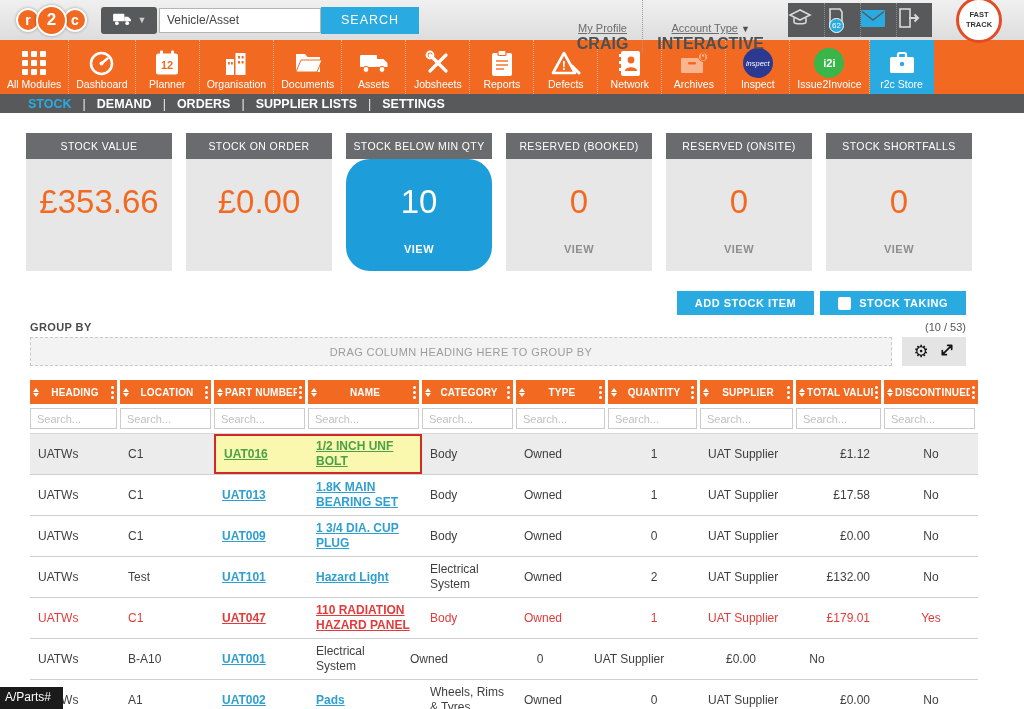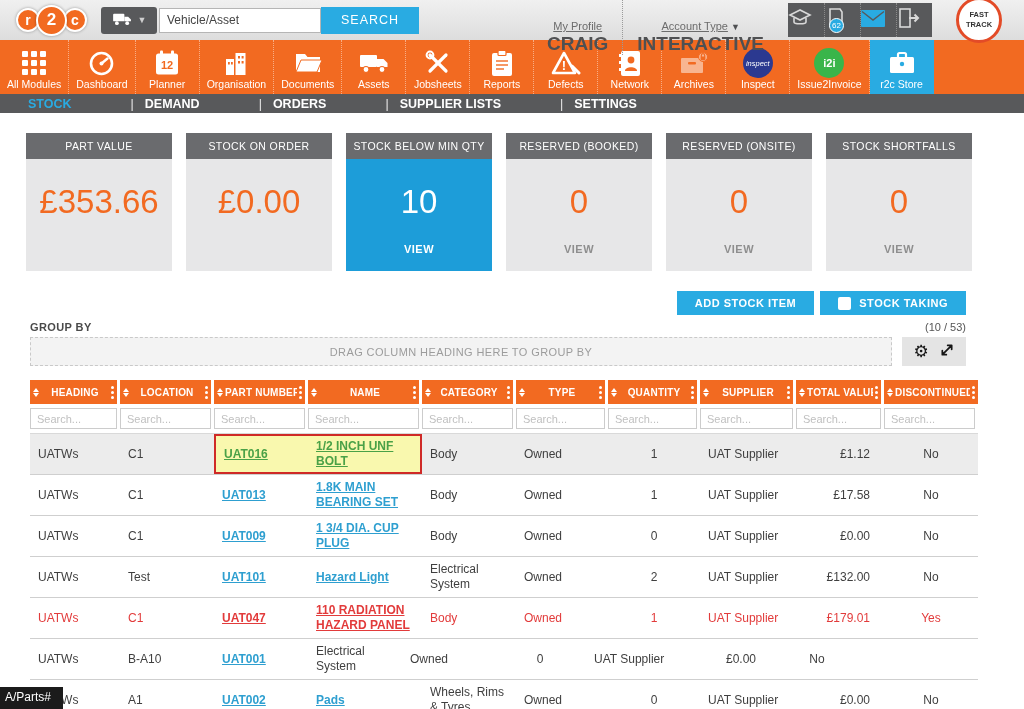--- a/index.html
+++ b/index.html
@@ -13,52 +13,52 @@
   .logo-r,.logo-c { width:24px; height:24px; font-size:14px; z-index:1; }
   .logo-2 { width:31px; height:31px; font-size:17px; margin:0 -4px; z-index:2; }
   .veh-dropdown { background:#58595b; border-radius:3px; height:27px; width:56px; display:flex; align-items:center; justify-content:center; gap:5px; margin-right:2px; cursor:pointer; }
   .veh-dropdown .caret { color:#cfcfcf; font-size:9px; }
   .veh-input { width:162px; height:25px; border:1px solid #b5b5b5; font-size:12px; color:#444; padding:0 7px; font-family:"Liberation Sans",sans-serif; }
   .search-btn { height:27px; width:98px; background:#29abe2; color:#fff; border:none; font-size:12.5px; letter-spacing:1px; font-family:"Liberation Sans",sans-serif; cursor:pointer; }
   .profile-group { margin-left:auto; display:flex; align-items:center; }
   .profile-col { padding:0 14px; text-align:center; }
   .profile-col + .profile-col { border-left:1px dotted #9a9a9a; }
   .profile-link { font-size:11px; color:#6c6c6c; text-decoration:underline; cursor:pointer; white-space:nowrap;margin-top:35px; }
-  .profile-name { font-size:19px; font-weight:bold; color:#4f5052; margin-top:1px; white-space:nowrap; }
+  .profile-name { font-size:16px; font-weight:bold; color:#4f5052; margin-top:1px; white-space:nowrap; }
   .acct-caret { color:#4f5052; font-size:9px; text-decoration:none; display:inline-block; margin-left:3px; }
   .icon-strip { background:#58595b; height:34px; display:flex; align-items:center; margin-left:10px; }
   .strip-item { width:36px; height:100%; display:flex; align-items:center; position:relative; cursor:pointer; }
   .strip-item + .strip-item { border-left:1px dotted #8b8b8b; }
   .msg-badge { position:absolute; left:4px; bottom:4px; background:#29abe2; color:#fff; border:1px solid #fff; border-radius:50%; width:15px; height:15px; font-size:8px; display:flex; align-items:center; justify-content:center; }
   .fast-track { width:46px; height:46px; border:3px solid #e34b27; border-radius:50%; background:#fff; display:flex; flex-direction:column; align-items:center; justify-content:center; margin:0 22px 0 24px; font-size:7.5px; font-weight:bold; color:#333; line-height:1.3; z-index:3; }
 
   
   .mainnav { height:54px; background:#f26a21; display:flex; align-items:stretch; }
   .nav-item { min-width:64px; padding:4px 7px 4px; display:flex; flex-direction:column; align-items:center; justify-content:flex-end; color:#fff; font-size:10.5px; cursor:pointer; border-right:1px dotted rgba(255,255,255,.45); white-space:nowrap; }
   .nav-item .ic { height:30px; display:flex; align-items:center; justify-content:center; }
   .nav-item.active-store { background:#29abe2; border-right:none; }
   .circle-badge { border-radius:50%; width:30px; height:30px; color:#fff; display:flex; align-items:center; justify-content:center; }
   .badge-inspect { background:#2b3990; font-size:7.5px; font-style:italic; }
   .badge-i2i { background:#39b54a; font-size:11px; font-weight:bold; }
   .faded { opacity:.5; }
 
   
-  .subnav { height:19px; background:#58595b; display:flex; align-items:center; padding-left:28px;gap:48px; }
+  .subnav { height:19px; background:#58595b; display:flex; align-items:center; padding-left:28px; }
   .subnav-item { font-size:12.5px; font-weight:bold; color:#fff; cursor:pointer; display:flex; align-items:center; }
   .subnav-item:not(:first-child)::before { content:"|"; color:#e8e8e8; font-weight:normal; margin:0 11px; }
   .subnav-item.active span { color:#29abe2; }
 
   
   .cards { display:flex; gap:14px; margin:20px 0 0 26px; }
   .card { width:146px; }
   .card-head { background:#6a6b6e; color:#fff; height:26px; font-size:10.5px; letter-spacing:.4px; display:flex; align-items:center; justify-content:center; white-space:nowrap; }
   .card-body { background:#e7e7e8; height:112px; display:flex; flex-direction:column; align-items:center; }
   .card-value { color:#f26a21; font-size:33px; margin-top:24px; }
   .card-view { color:#8e8e8e; font-size:11px; font-weight:bold; margin-top:22px; cursor:pointer; letter-spacing:.5px; }
-  .card.selected .card-body { background:#1d9dd9; }
+  .card.selected .card-body { background:#1d9dd9;border-radius:24px; }
   .card.selected .card-value { color:#fff; }
   .card.selected .card-view { color:#fff; }
 
   
   .actions-row { display:flex; justify-content:flex-end; gap:6px; margin:20px 58px 0 0; }
   .blue-btn { background:#29abe2; color:#fff; border:none; height:24px; font-size:11px; font-weight:bold; letter-spacing:.5px; padding:0 18px; display:flex; align-items:center; gap:8px; cursor:pointer; font-family:"Liberation Sans",sans-serif; }
   .chk { width:13px; height:13px; background:#fff; border-radius:2px; display:inline-block; }
 
   
   .groupby-row { display:flex; justify-content:space-between; align-items:flex-end; margin:6px 58px 0 30px; }
@@ -347,21 +347,21 @@
     <div class="subnav-item">
         <span>SUPPLIER LISTS</span>
       </div>
     <div class="subnav-item">
         <span>SETTINGS</span>
       </div>
   </div>
 
   <section class="cards">
     <div class="card">
-      <div class="card-head">PART VALUE</div>
+      <div class="card-head">STOCK VALUE</div>
       <div class="card-body">
           <div class="card-value">£353.66</div>
         </div>
     </div>
     <div class="card">
       <div class="card-head">STOCK ON ORDER</div>
       <div class="card-body">
           <div class="card-value">£0.00</div>
         </div>
     </div>

